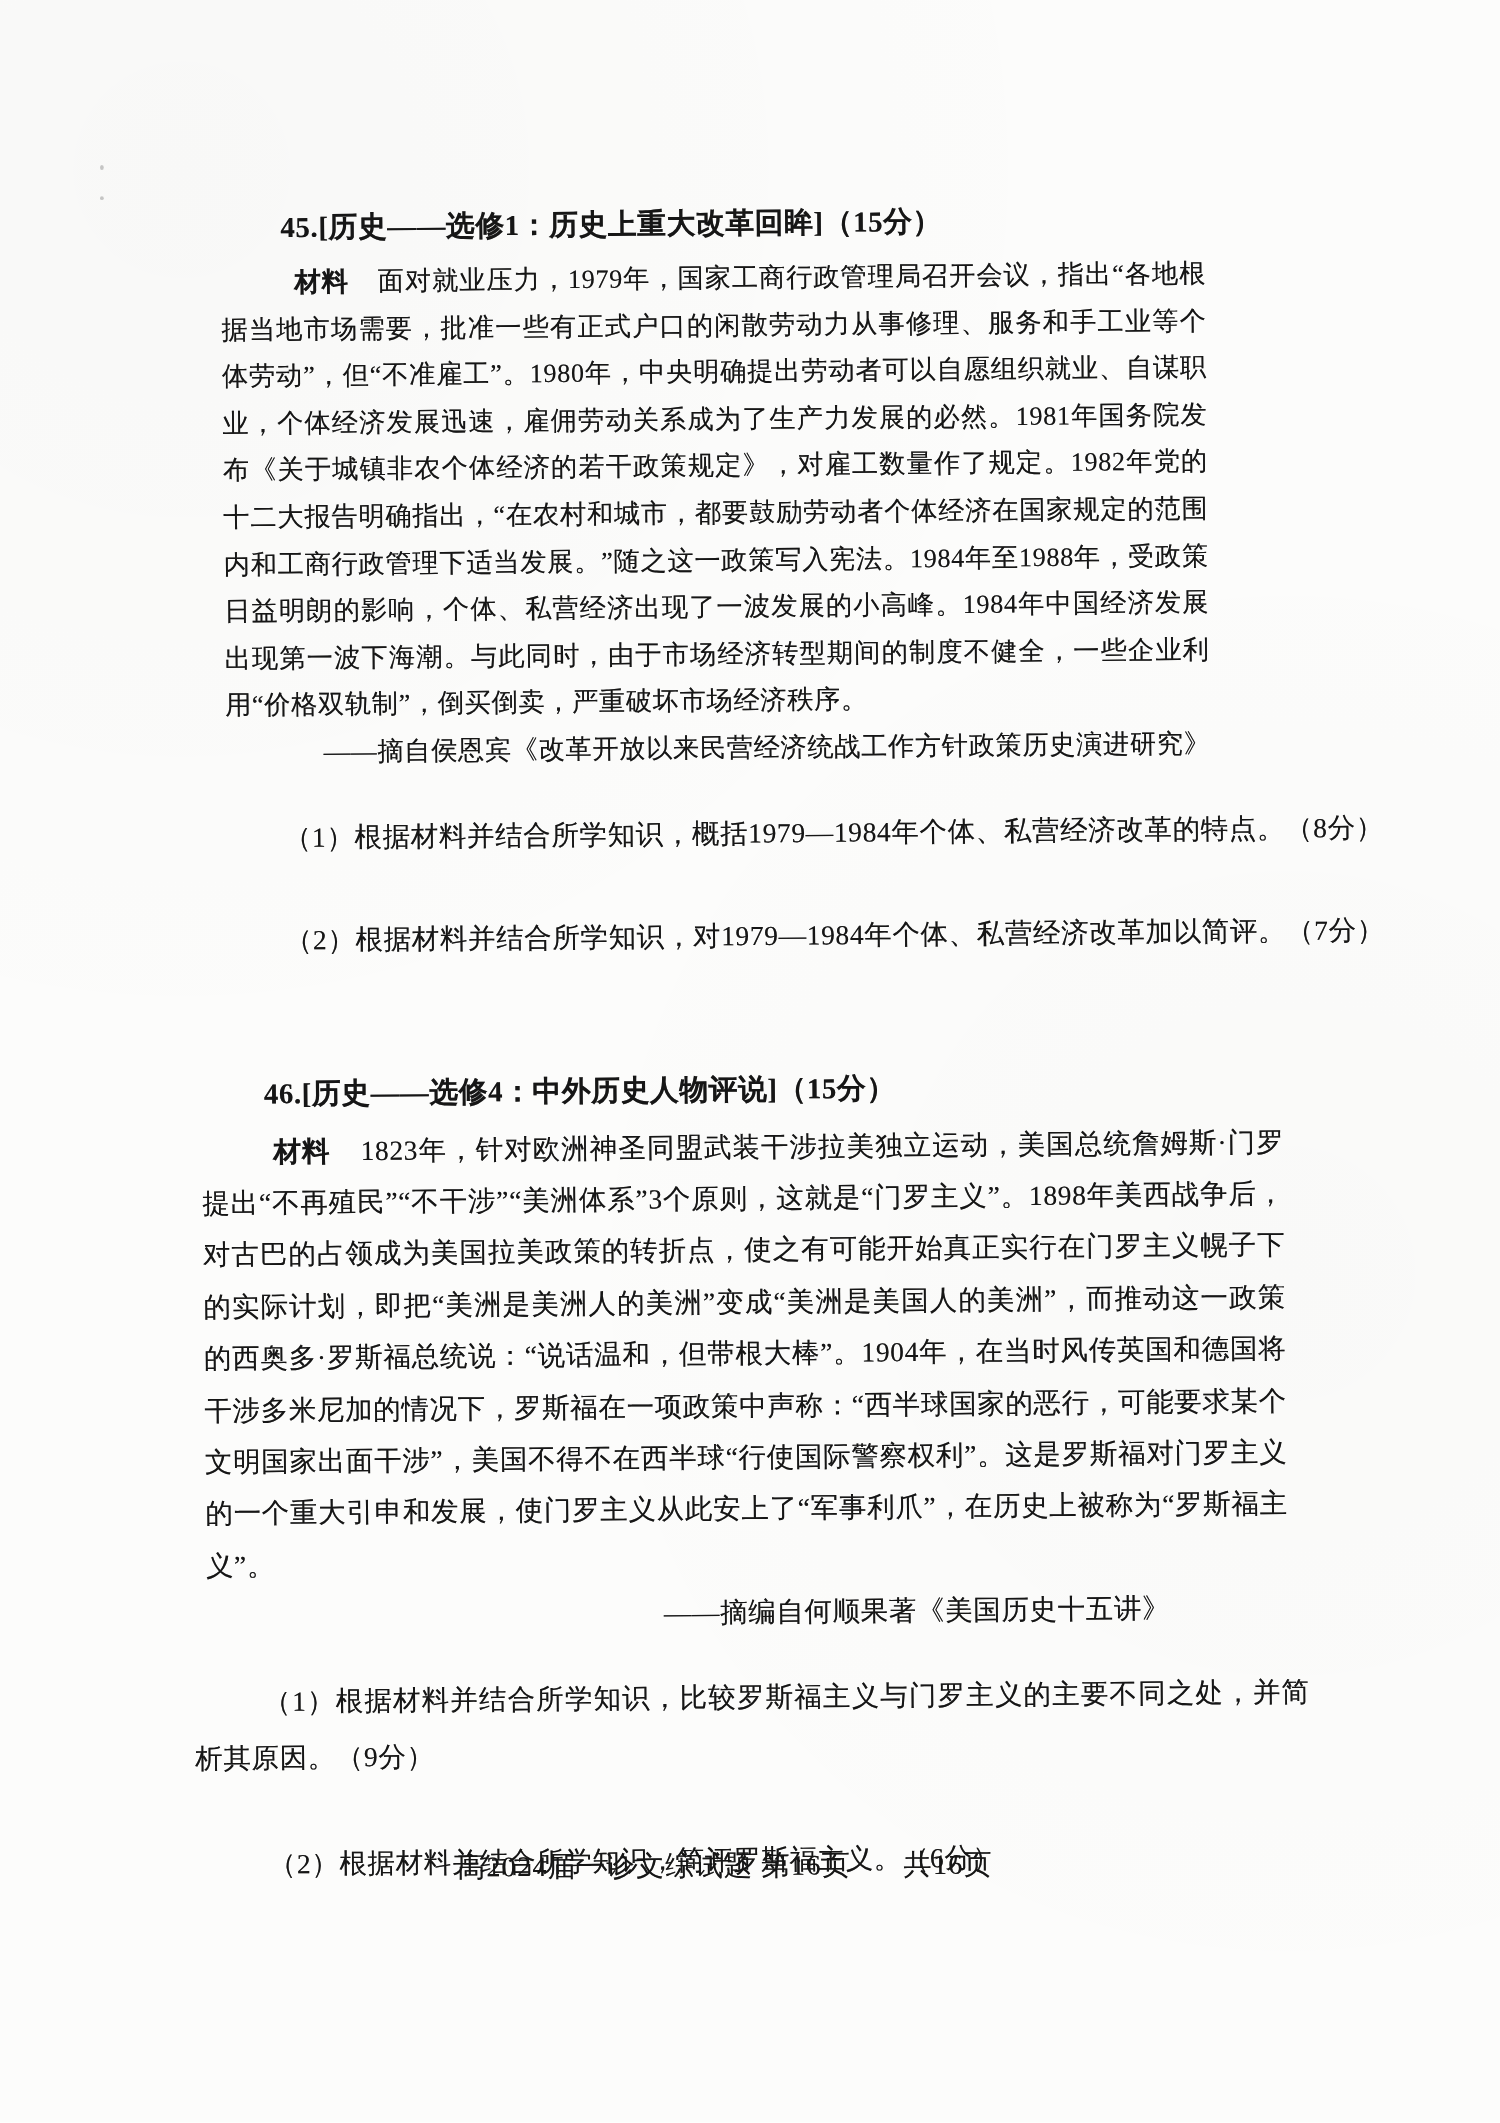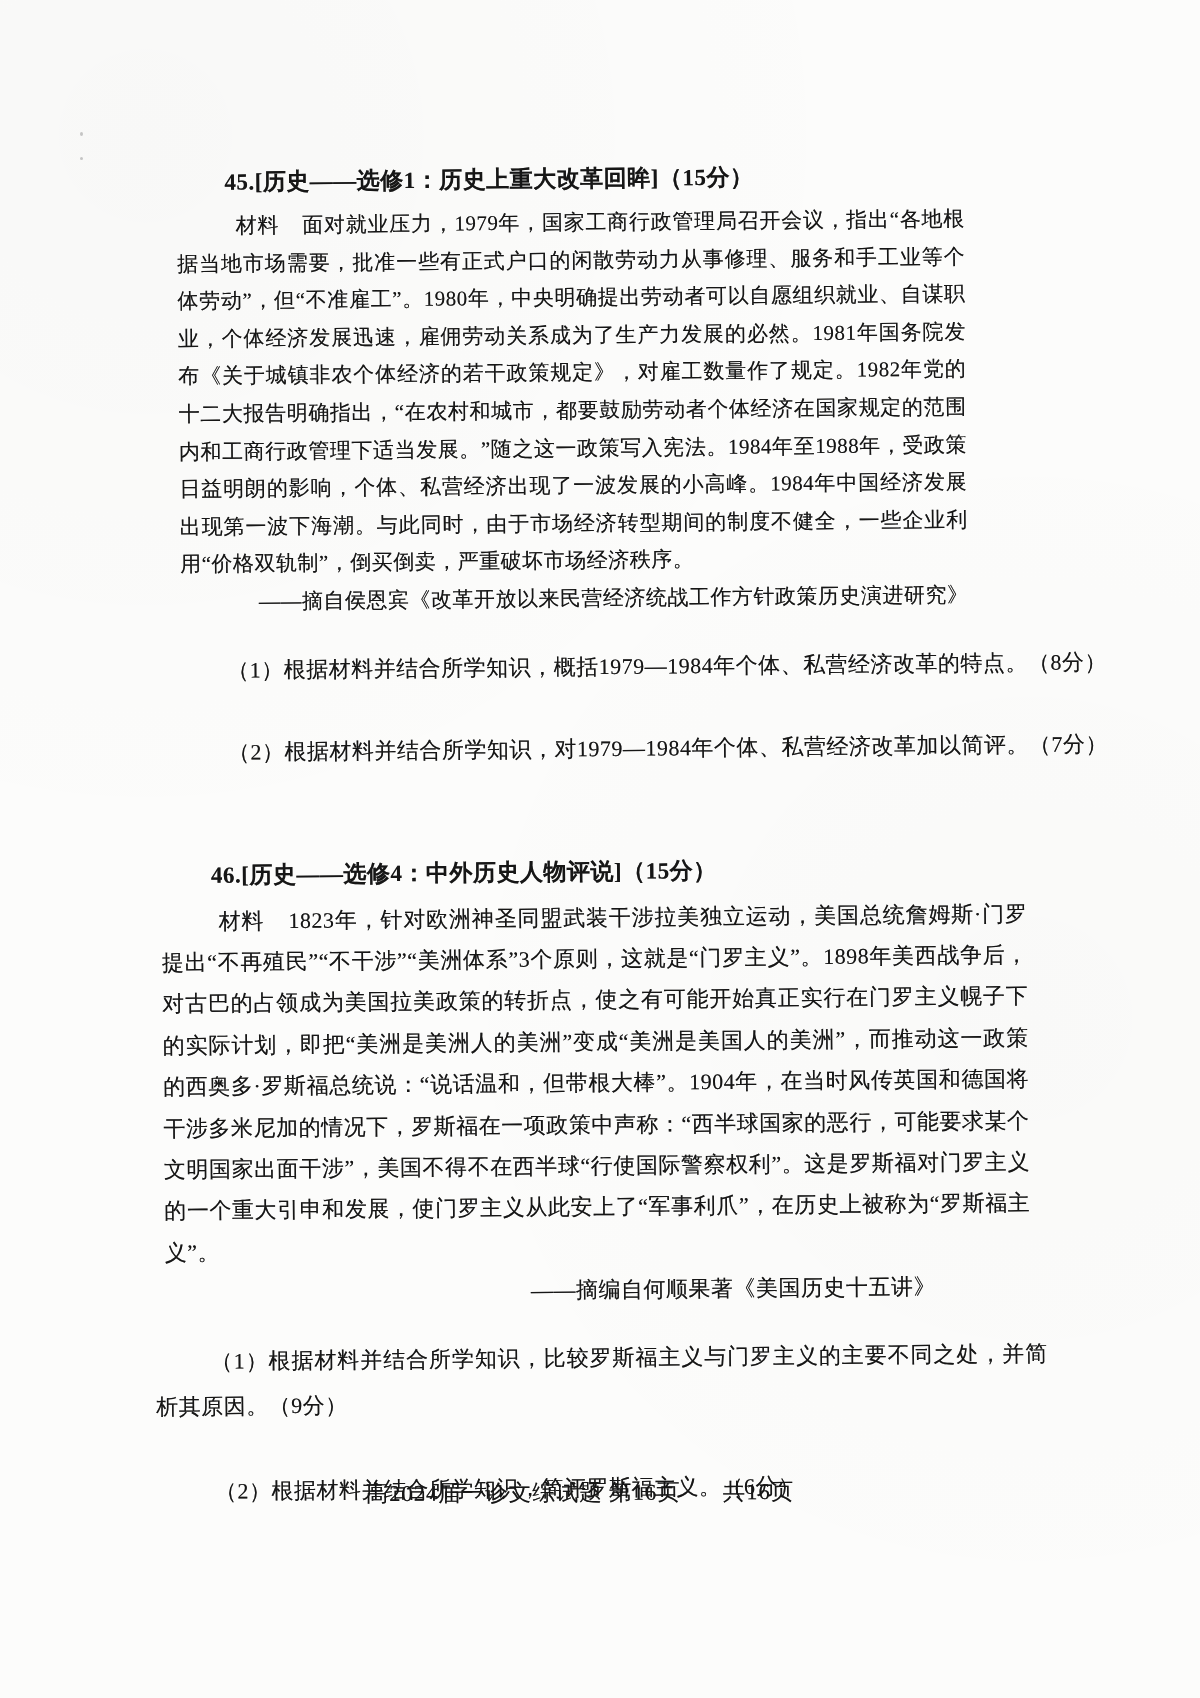--- a/index.html
+++ b/index.html
@@ -38,21 +38,21 @@
   .material {
     margin: 10px 0 0 182px;
     width: 788px;
     font-size: 21px;
     line-height: 37.6px;
     text-align: justify;
     text-indent: 2.8em;
     letter-spacing: 0.5px;
   }
   .material .mat-label {
-    font-weight: normal;
+    font-weight: bold;
     margin-right: 1.1em;
   }
   .q46-material {
     margin-left: 160px;
     width: 866px;
     font-size: 22px;
     line-height: 41.4px;
     text-indent: 2.6em;
   }
   .source-line {

